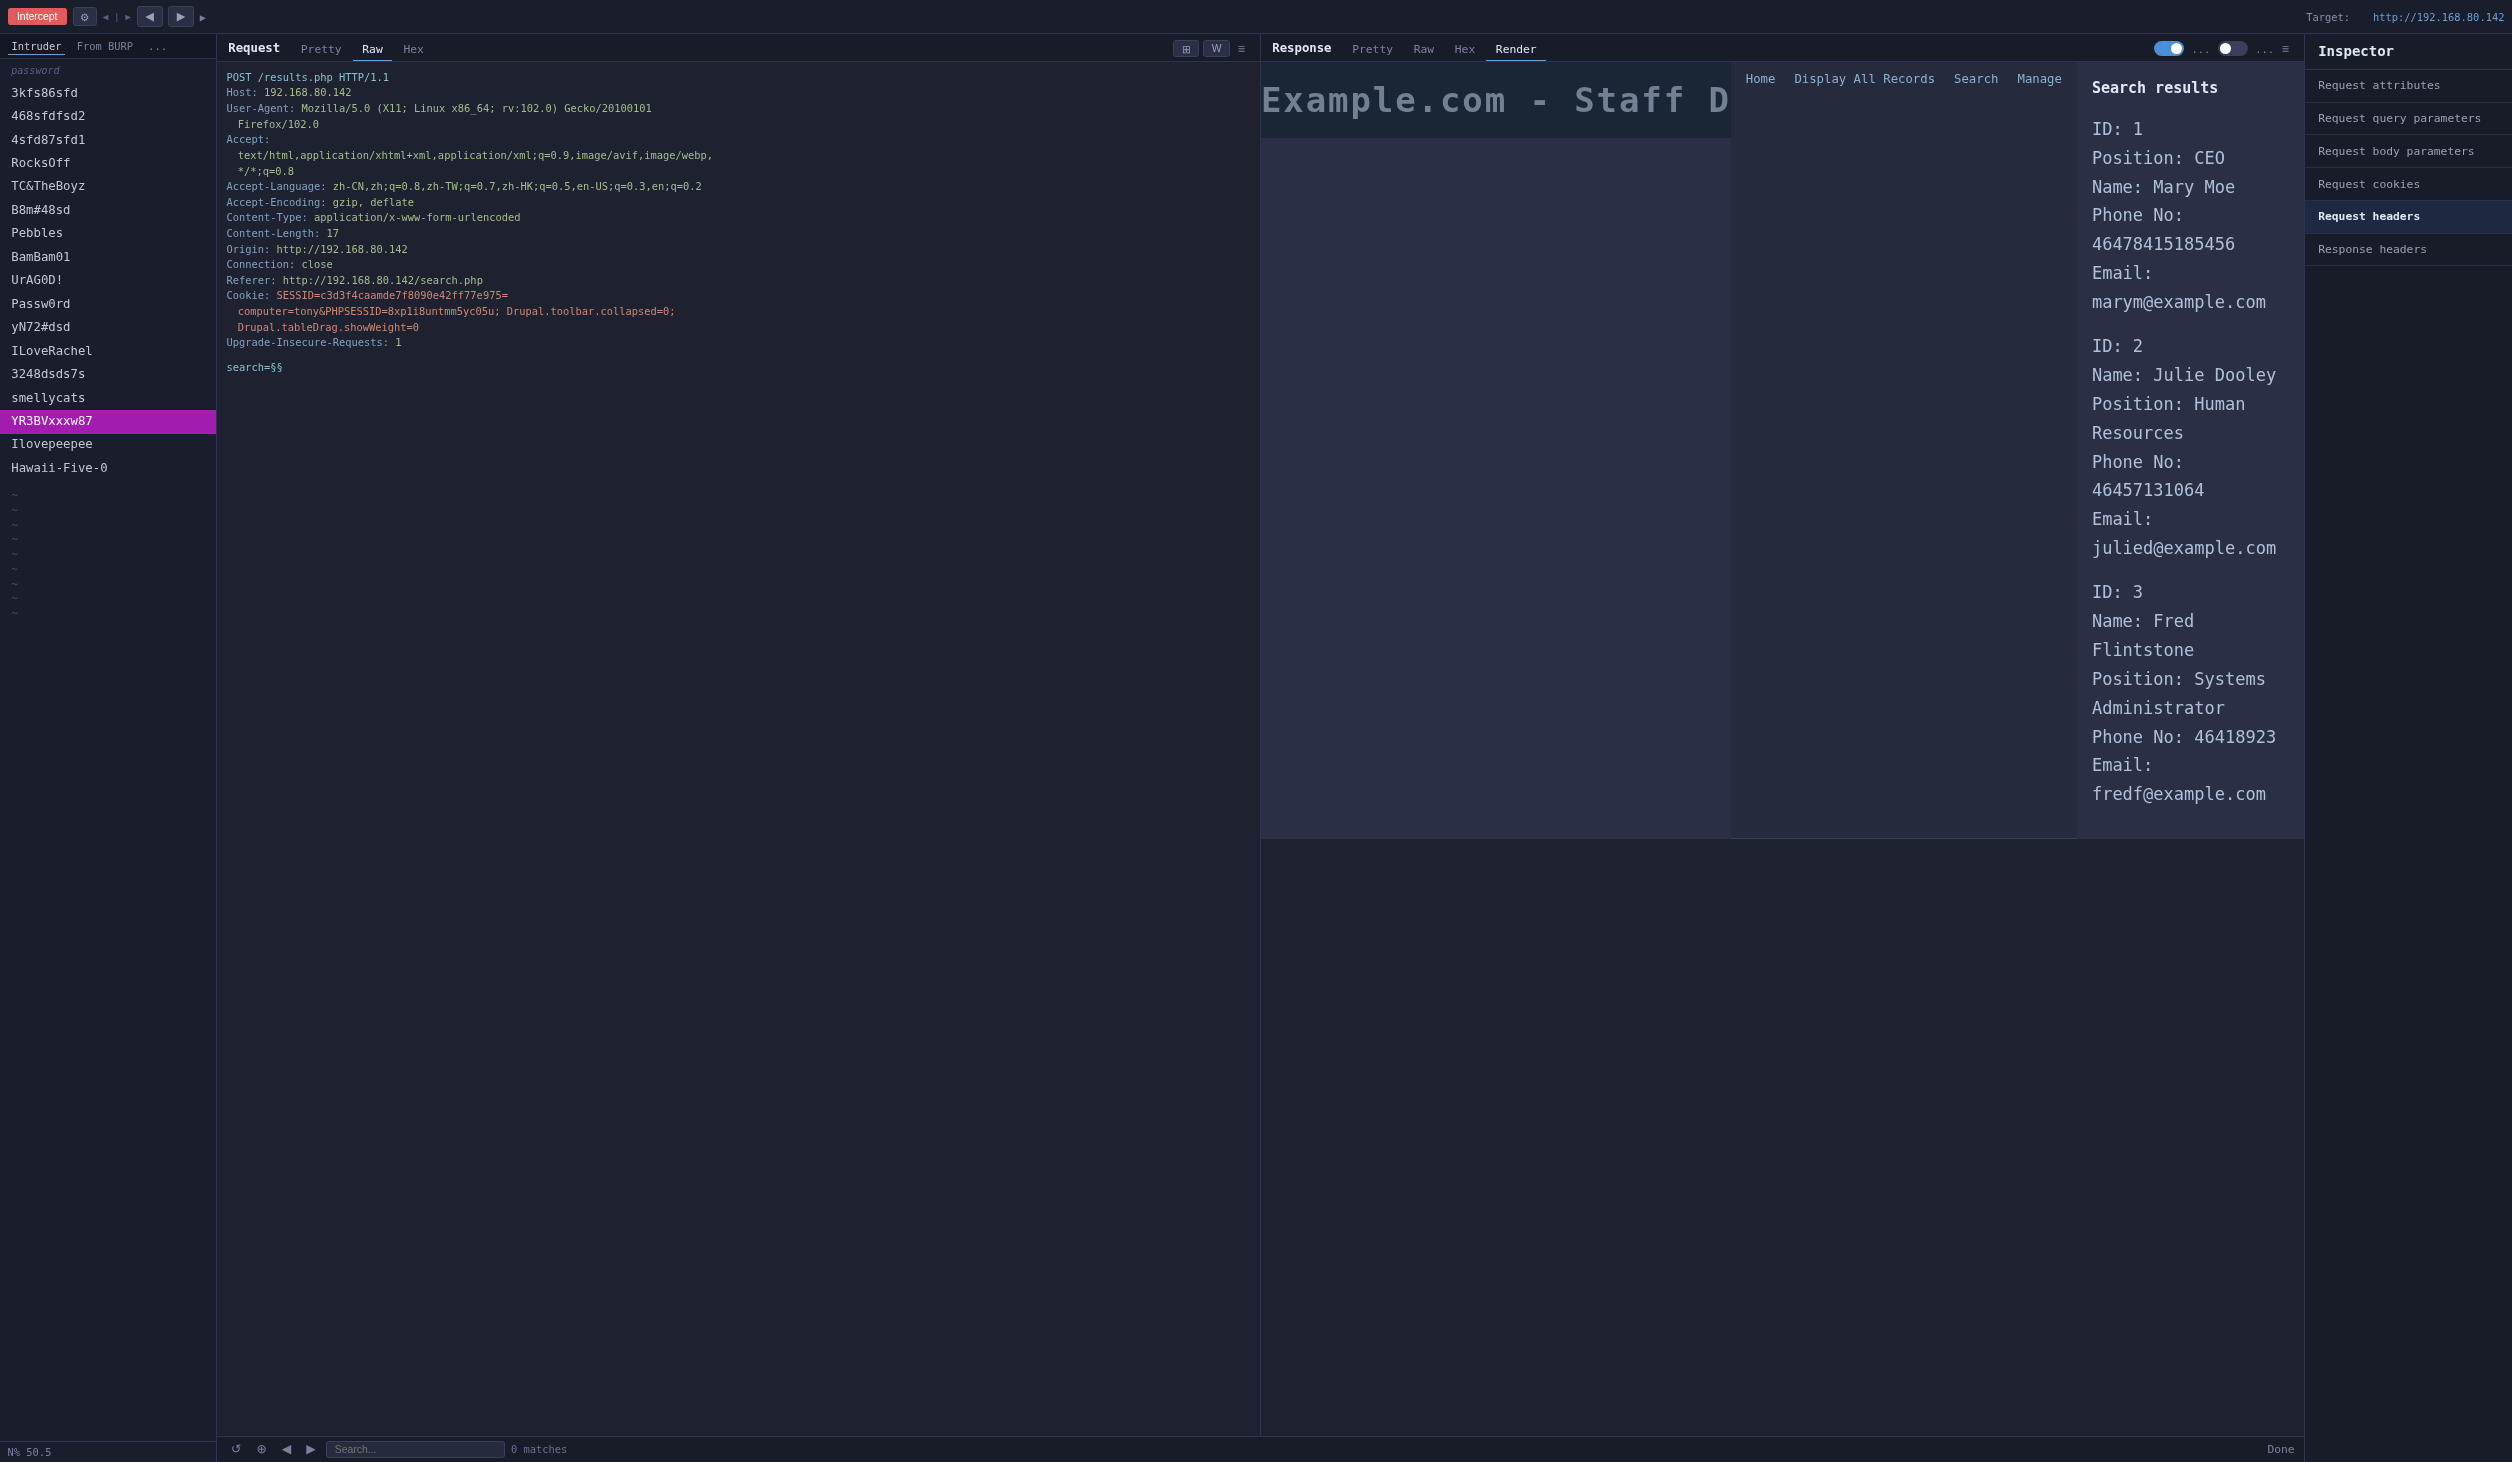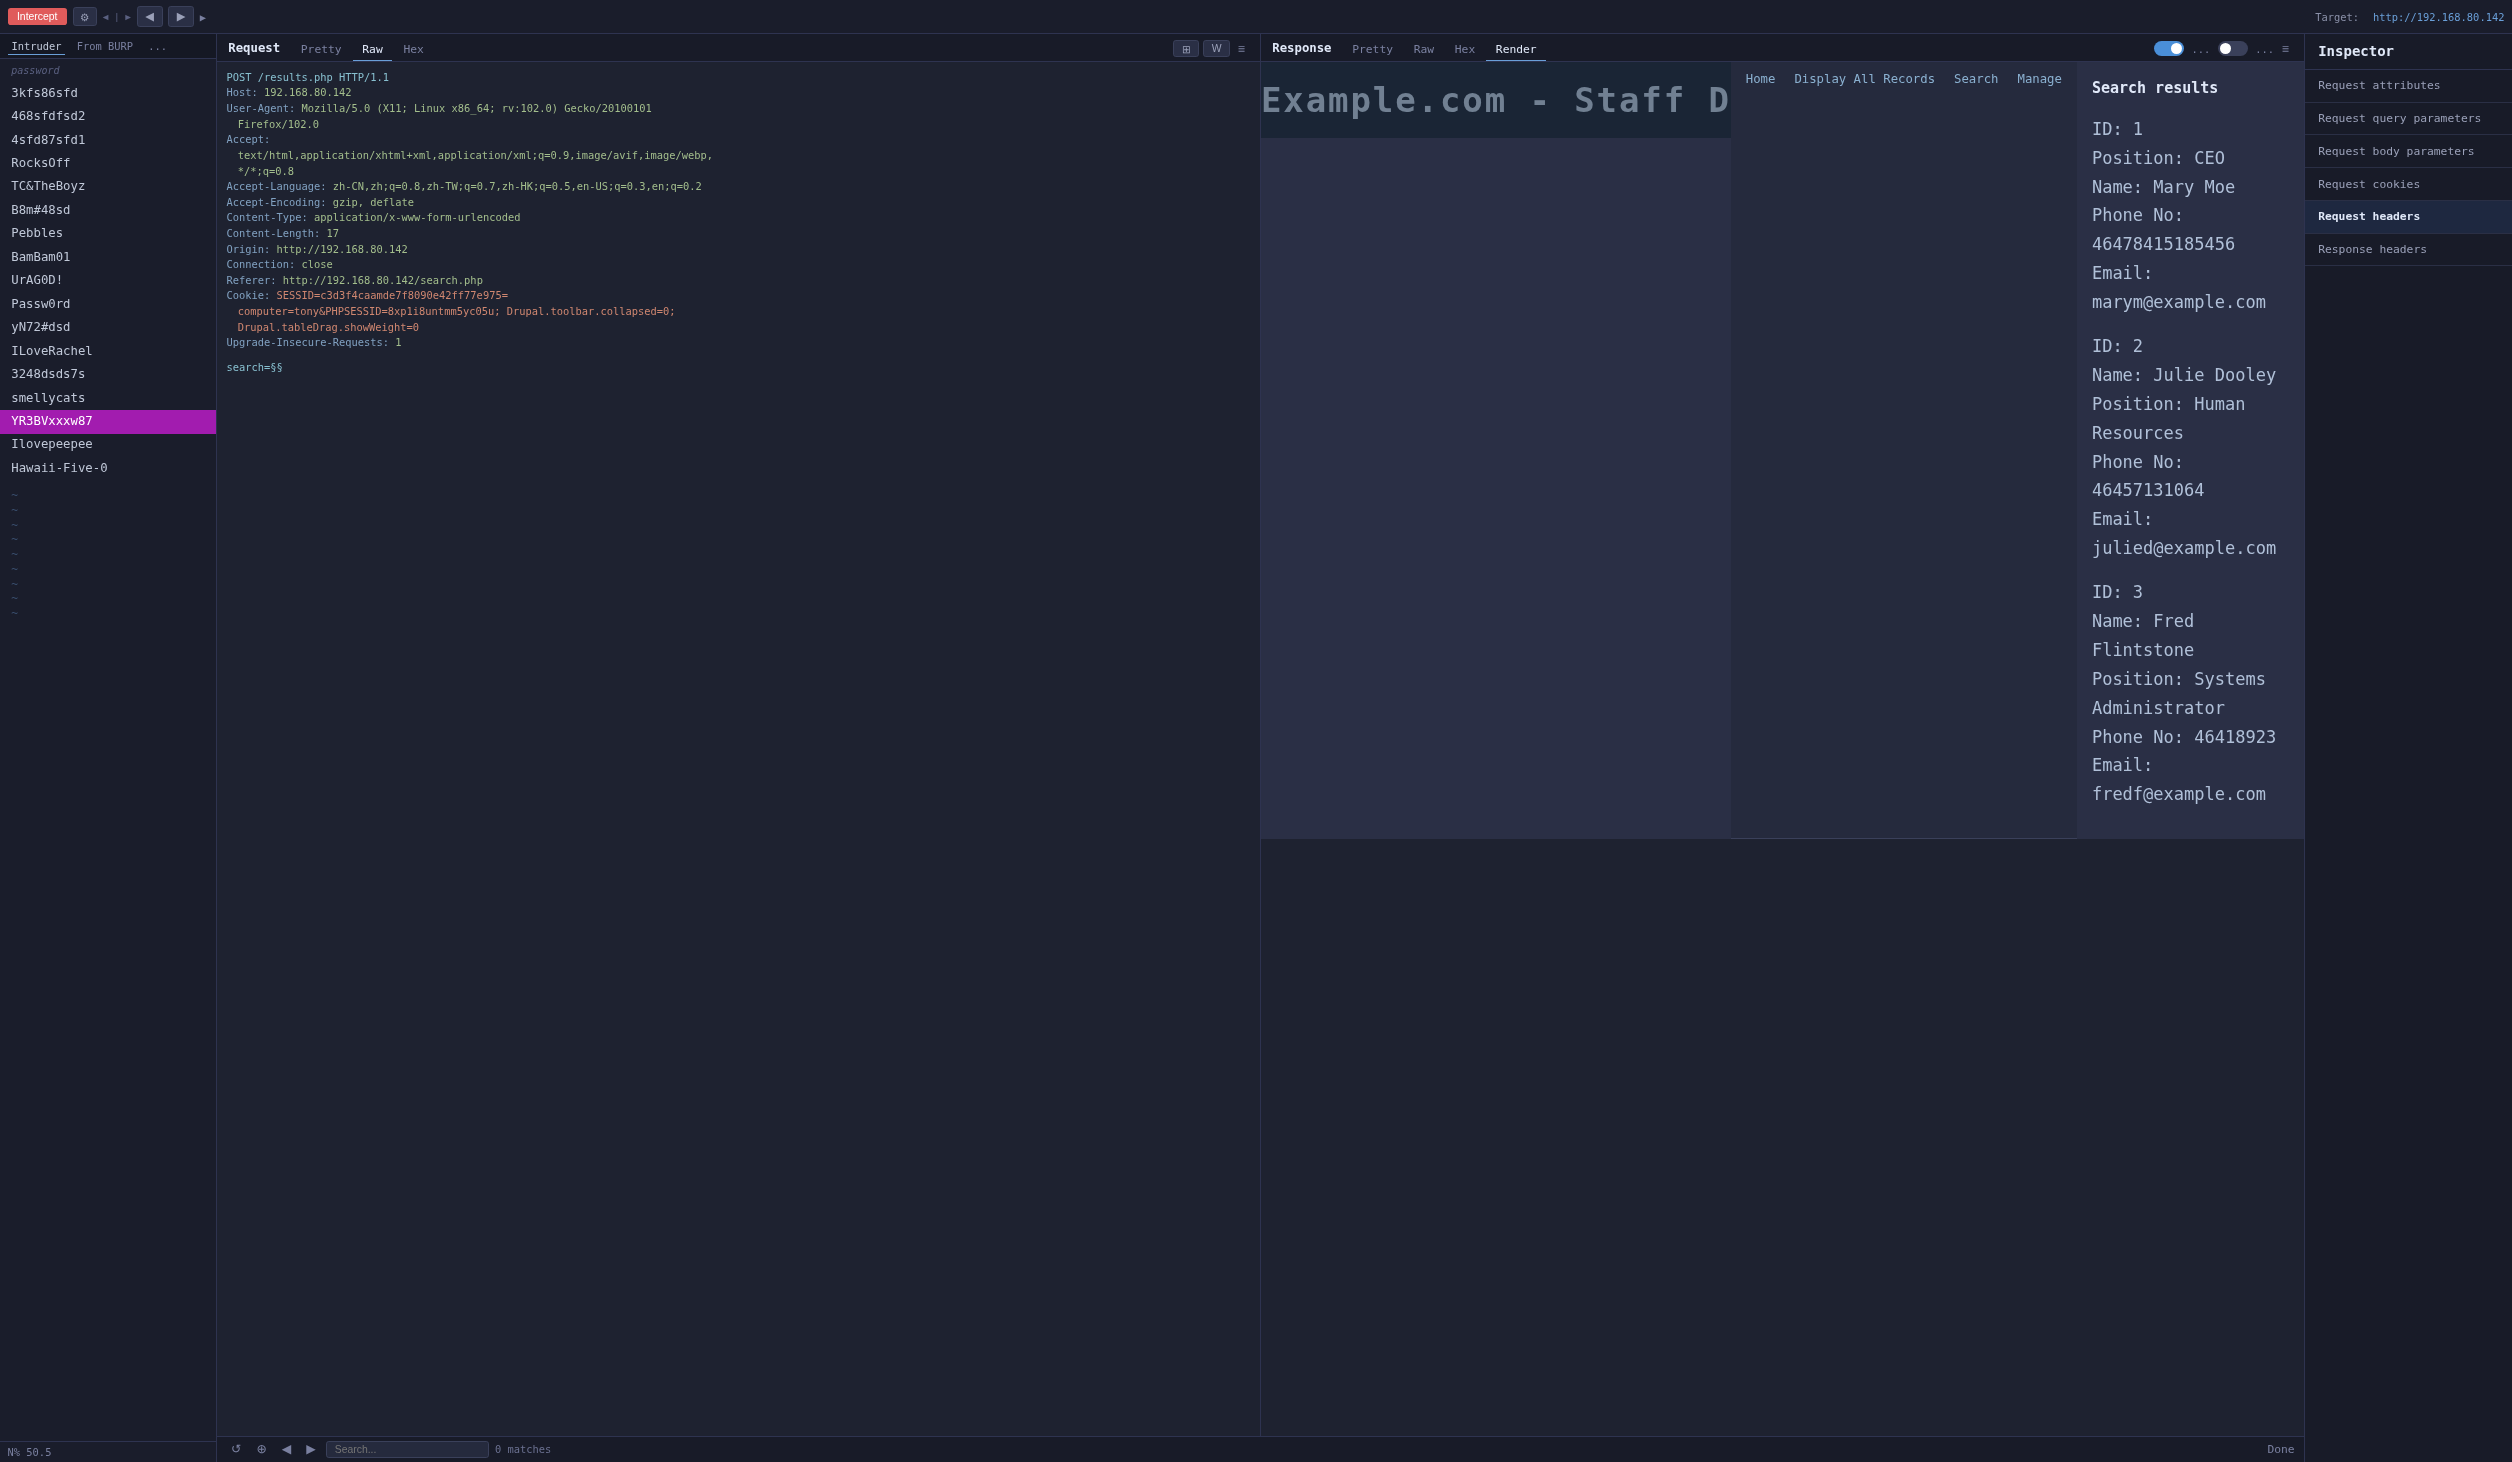--- a/index.html
+++ b/index.html
@@ -54,21 +54,21 @@
       border: 0.9px solid #3a405a;
       color: #9aa0b8;
       padding: 2.8px 7.6px;
       border-radius: 2.8px;
       cursor: pointer;
       font-size: 11.3px;
     }
     .top-bar-right {
       display: flex;
       align-items: flex-end;
-      gap: 14px;
+      gap: 23px;
       font-size: 10.4px;
       color: #8a90a8;
     }
     .target-label {
       color: #8a90a8;
     }
     .target-url {
       color: #6a9fd8;
     }
 
@@ -553,21 +553,21 @@
         </div>
       </div>
 
     </div>
 
     <div class="center-bottom">
       <button class="bottom-icon-btn">↺</button>
       <button class="bottom-icon-btn">⊕</button>
       <button class="bottom-icon-btn">◀</button>
       <button class="bottom-icon-btn">▶</button>
-      <input type="text" placeholder="Search..." style="background: rgb(37, 42, 61); border: 0.9px solid rgb(58, 64, 90); color: rgb(176, 184, 208); padding: 1.9px 7.6px; border-radius: 2.8px; font-size: 10.4px; width: 163px;">
+      <input type="text" placeholder="Search..." style="background: rgb(37, 42, 61); border: 0.9px solid rgb(58, 64, 90); color: rgb(176, 184, 208); padding: 1.9px 7.6px; border-radius: 2.8px; font-size: 10.4px; width: 179px;">
       <span class="matches-label">0 matches</span>
       <span style="flex:1;"></span>
       <span class="done-label">Done</span>
     </div>
 
   </div>
 
   <div class="inspector-panel">
     <div class="inspector-header">Inspector</div>
 

